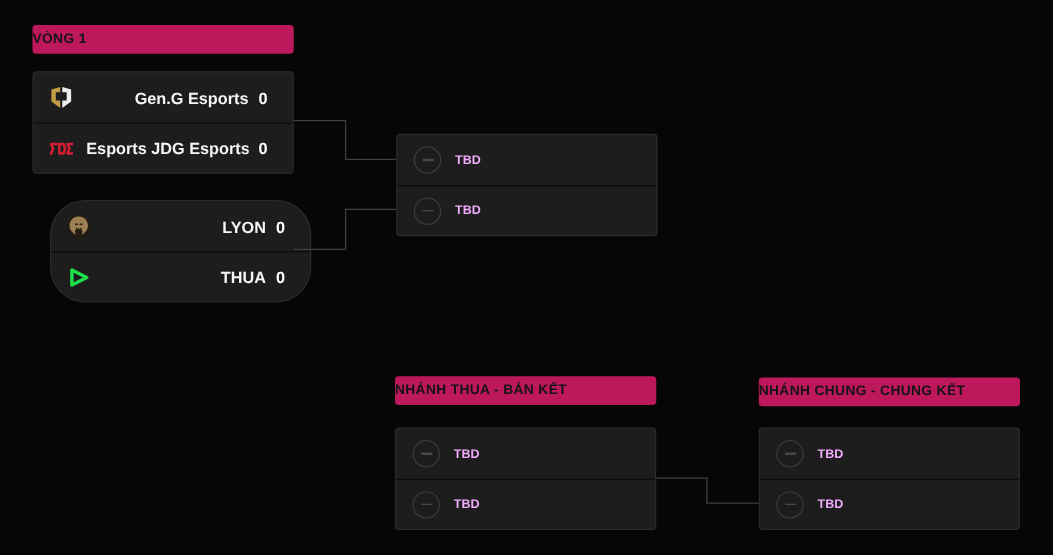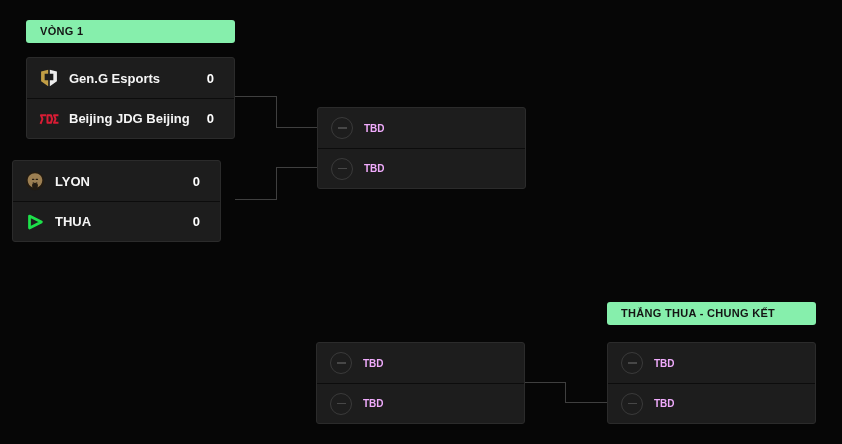--- a/index.html
+++ b/index.html
@@ -6,43 +6,43 @@
   body{
     width:842px;height:444px;position:relative;overflow:hidden;
     font-family:"Liberation Sans","DejaVu Sans",sans-serif;
     -webkit-font-smoothing:antialiased;
   }
   .bracket{position:absolute;inset:0;}
 
   
   .col-header{
     position:absolute;width:209px;height:23px;box-sizing:border-box;
-    background:#86efac;border-radius:3px;
+    background:#be185d;border-radius:3px;
     color:#141414;font-size:11px;font-weight:bold;letter-spacing:.3px;
-    line-height:23px;padding-left:14px;white-space:nowrap;overflow:hidden;
+    line-height:23px;white-space:nowrap;overflow:hidden;
   }
   #hdr-round1{left:26px;top:20px;}
   #hdr-wf{left:316px;top:21px;}
   #hdr-lsf{left:316px;top:301px;}
   #hdr-lf{left:607px;top:302px;}
 
   
   .match{
     position:absolute;width:209px;box-sizing:border-box;
     background:#1d1d1d;border:1px solid #2b2b2b;border-radius:3px;
   }
   #m-r1m1{left:26px;top:57px;}
-  #m-r1m2{left:12px;top:160px;}
+  #m-r1m2{left:40px;top:160px;border-radius:28px;}
   #m-wf{left:317px;top:107px;}
   #m-lsf{left:316px;top:342px;}
   #m-lf{left:607px;top:342px;}
 
   .team-row{
     height:40px;display:flex;align-items:center;
-    padding:0 14px 0 11px;box-sizing:border-box;cursor:pointer;
+    padding:0 14px 0 11px;box-sizing:border-box;cursor:pointer;text-align:right;
   }
   .team-row + .team-row{border-top:1px solid #0c0c0c;}
   .logo{width:22px;height:22px;display:flex;align-items:center;justify-content:center;flex:0 0 auto;}
   .team-name{
     margin-left:9px;color:#f5f5f5;font-size:13px;font-weight:600;
     flex:1 1 auto;white-space:nowrap;overflow:hidden;
   }
   .team-score{
     margin-left:8px;color:#ffffff;font-size:13px;font-weight:bold;
     padding-right:6px;flex:0 0 auto;
@@ -61,42 +61,43 @@
   .conn{position:absolute;background:#3f3f3f;}
   .conn.h{height:1px;}
   .conn.v{width:1px;}
 </style>
 </head>
 <body>
 
 <div class="bracket">
 
   <div class="col-header" id="hdr-round1">VÒNG 1</div>
-  <div class="col-header" id="hdr-lf">THẮNG THUA - CHUNG KẾT</div>
+  <div class="col-header" id="hdr-lsf">NHÁNH THUA - BÁN KẾT</div>
+  <div class="col-header" id="hdr-lf">NHÁNH CHUNG - CHUNG KẾT</div>
 
   <div class="match" id="m-r1m1">
     <div class="team-row">
       <span class="logo">
         <svg width="20" height="20" viewBox="0 0 24 24">
           <path d="M11 2 2.5 4.2v11.6L11 22v-7.2H6.8V7h4.2z" fill="#c19e45"></path>
           <path d="M13 2l8.5 2.2v11.6L13 22v-7.2h4.2V7H13z" fill="#ededed"></path>
         </svg>
       </span>
       <span class="team-name">Gen.G Esports</span>
       <span class="team-score">0</span>
     </div>
     <div class="team-row">
       <span class="logo">
         <svg width="20" height="14" viewBox="0 0 26 16" fill="none" stroke="#d81c34" stroke-width="2.6" stroke-linejoin="round" stroke-linecap="square">
           <path d="M8 3H2.5l2 5-2 5"></path>
           <path d="M11 3h4.5l1.5 5-1.5 5H11z"></path>
           <path d="M24 3h-4.5l2 5-2 5H24"></path>
         </svg>
       </span>
-      <span class="team-name">Beijing JDG Beijing</span>
+      <span class="team-name">Esports JDG Esports</span>
       <span class="team-score">0</span>
     </div>
   </div>
 
   <div class="match" id="m-r1m2">
     <div class="team-row">
       <span class="logo">
         <svg width="22" height="22" viewBox="0 0 24 24">
           <circle cx="12" cy="12" r="10" fill="#241c12"></circle>
           <path d="M12 3.5c-4.6 0-8 3.4-8 7.8 0 3.6 2.3 6.6 5.4 7.9-.9-2-.8-3.4.2-4.6 1.3 1 3.5 1 4.8 0 1 1.2 1.1 2.6.2 4.6 3.1-1.3 5.4-4.3 5.4-7.9 0-4.4-3.4-7.8-8-7.8z" fill="#9c7f52"></path>

